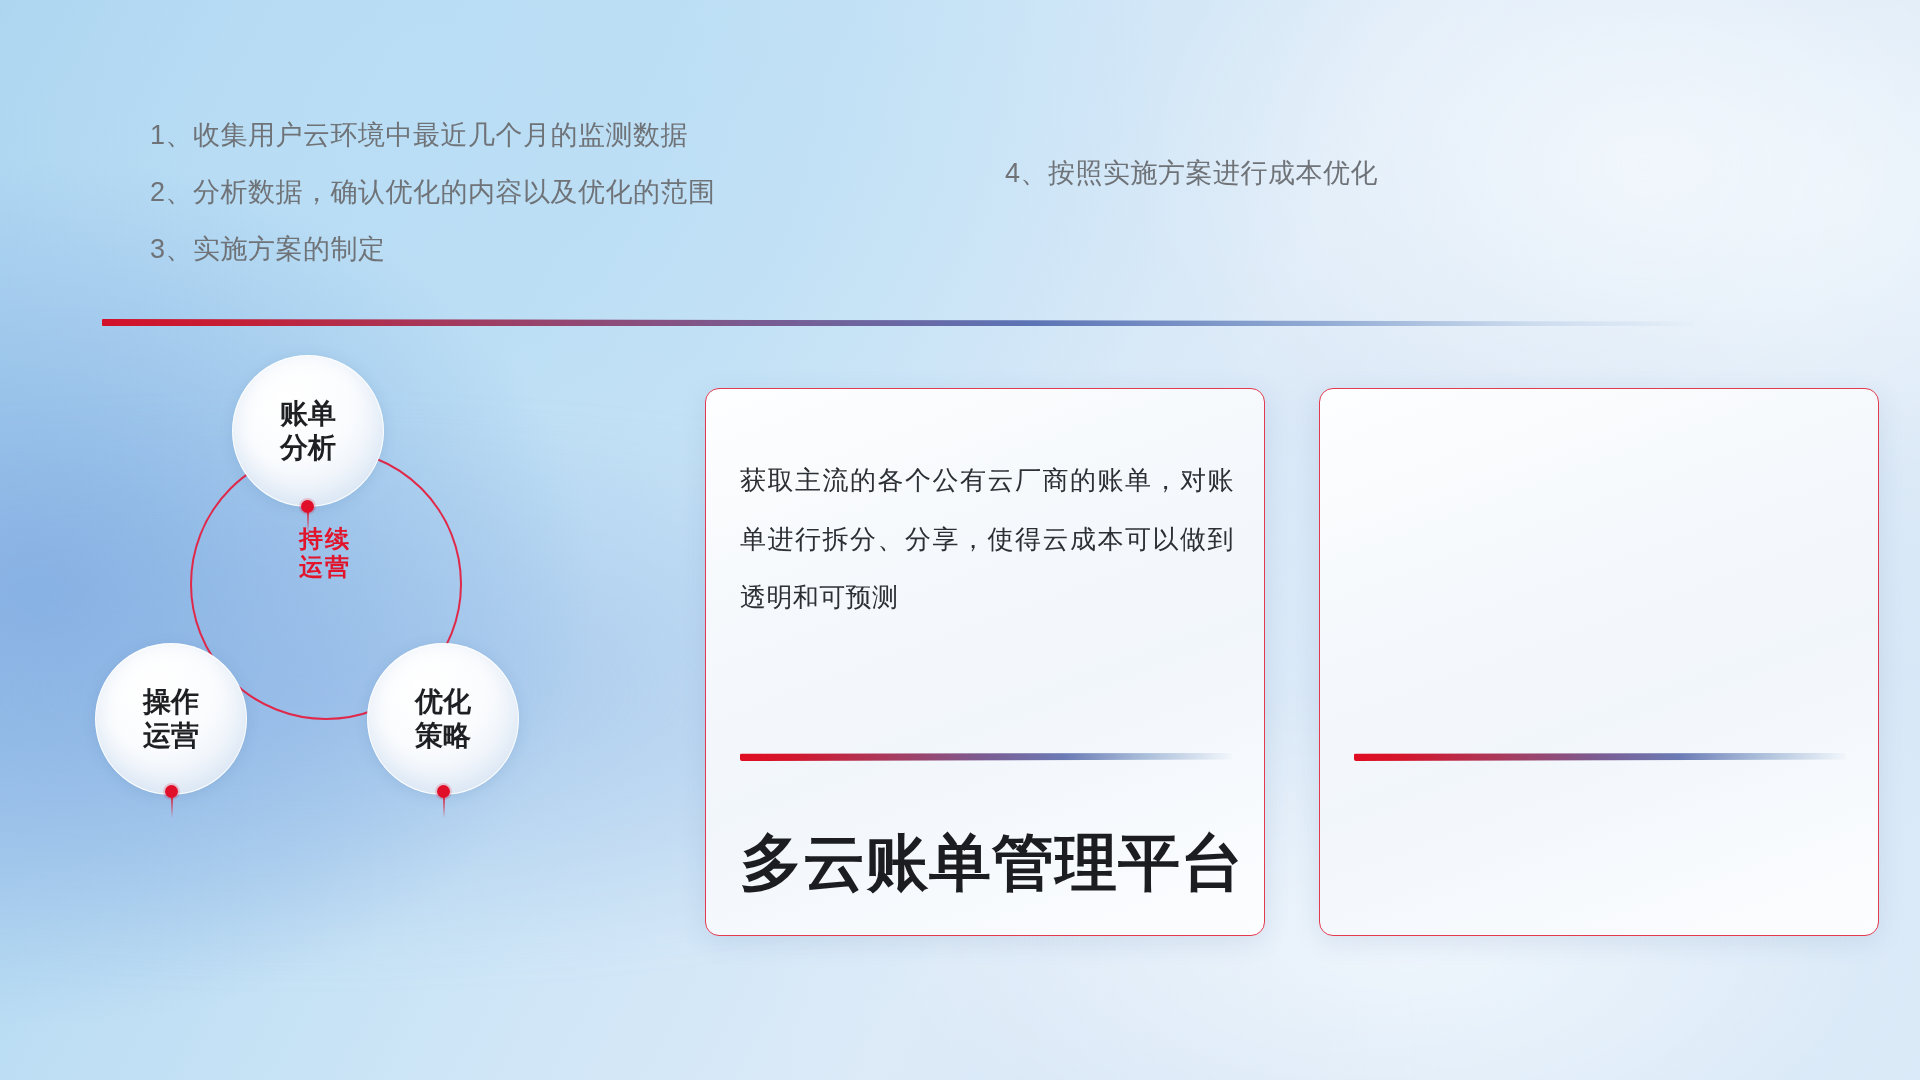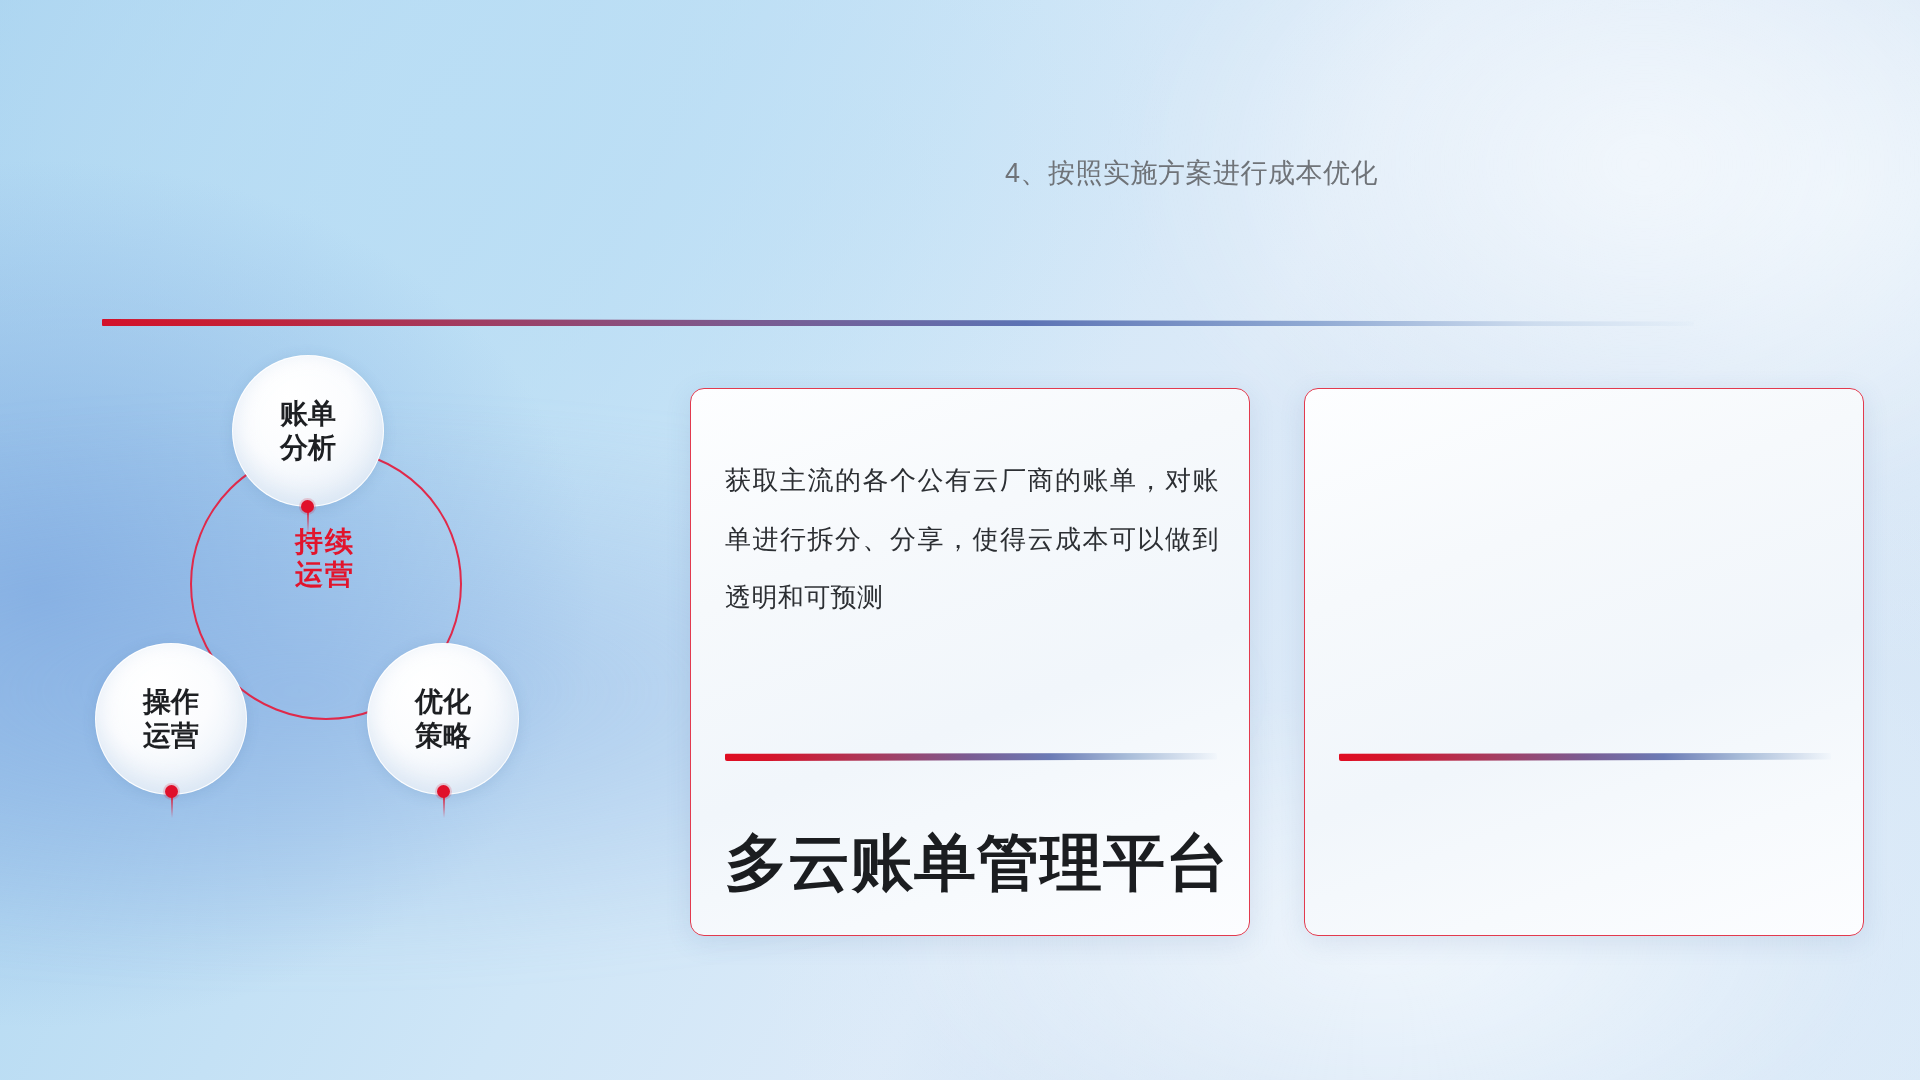--- a/index.html
+++ b/index.html
@@ -141,38 +141,39 @@
   .tail-br  { left: 348px; top: 441px; height: 22px; }
 
   .center-label {
     position: absolute;
     left: 130px;
     top: 170px;
     width: 200px;
     text-align: center;
     color: #e2142c;
     font-weight: bold;
-    font-size: 28px;
+    font-size: 24px;
     line-height: 1.18;
     letter-spacing: 2px;
   }
 
   
   .card {
     position: absolute;
     top: 388px;
     width: 560px;
     height: 548px;
     border: 1.6px solid #e23a4e;
     border-radius: 14px;
     background:
       linear-gradient(160deg, #fdfeff 0%, #f6f9fc 30%, #f1f6fb 58%, #f7fafd 80%, #fcfdff 100%);
     box-shadow: 0 6px 26px rgba(70,110,160,0.13);
     box-sizing: border-box;
     overflow: hidden;
+    margin-left: 15px;
   }
   .card-1 { left: 690px; }
   .card-2 { left: 1304px; }
 
   .card-body {
     position: absolute;
     left: 34px;
     right: 30px;
     top: 62px;
     color: #2c2f33;
@@ -207,20 +208,25 @@
 <body>
 
 <div class="bg">
   <div class="bg-sheen"></div>
   <div class="bg-glow-tr"></div>
   <div class="bg-glow-br"></div>
 </div>
 
 <div class="stage">
 
+  <div class="steps steps-left">
+    <div class="step-line">1、收集用户云环境中最近几个月的监测数据</div>
+    <div class="step-line">2、分析数据，确认优化的内容以及优化的范围</div>
+    <div class="step-line">3、实施方案的制定</div>
+  </div>
 
   <div class="steps steps-right">
     <div class="step-line">4、按照实施方案进行成本优化</div>
   </div>
 
   <div class="top-divider"></div>
 
   <div class="diagram">
     <div class="ring"></div>
 

